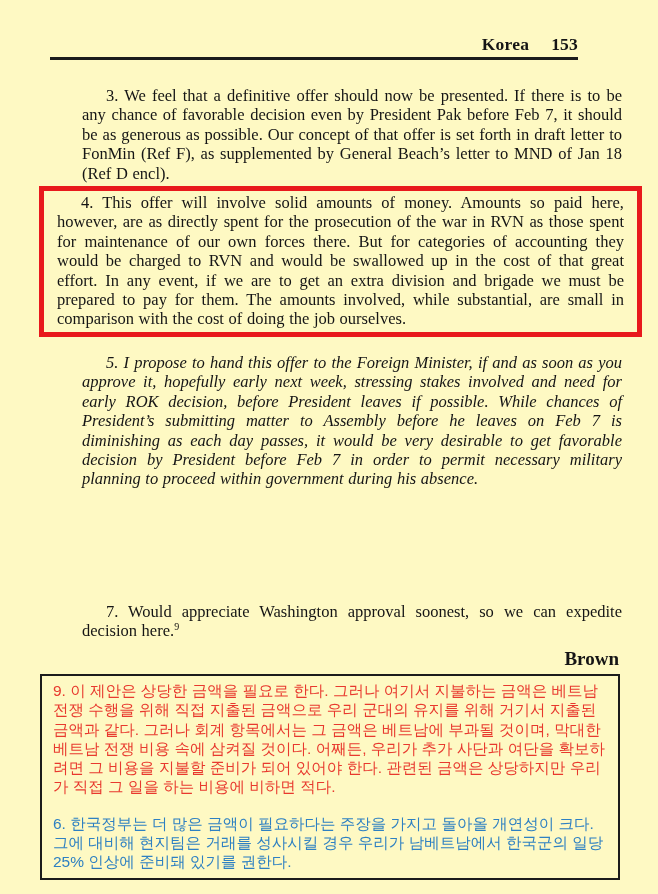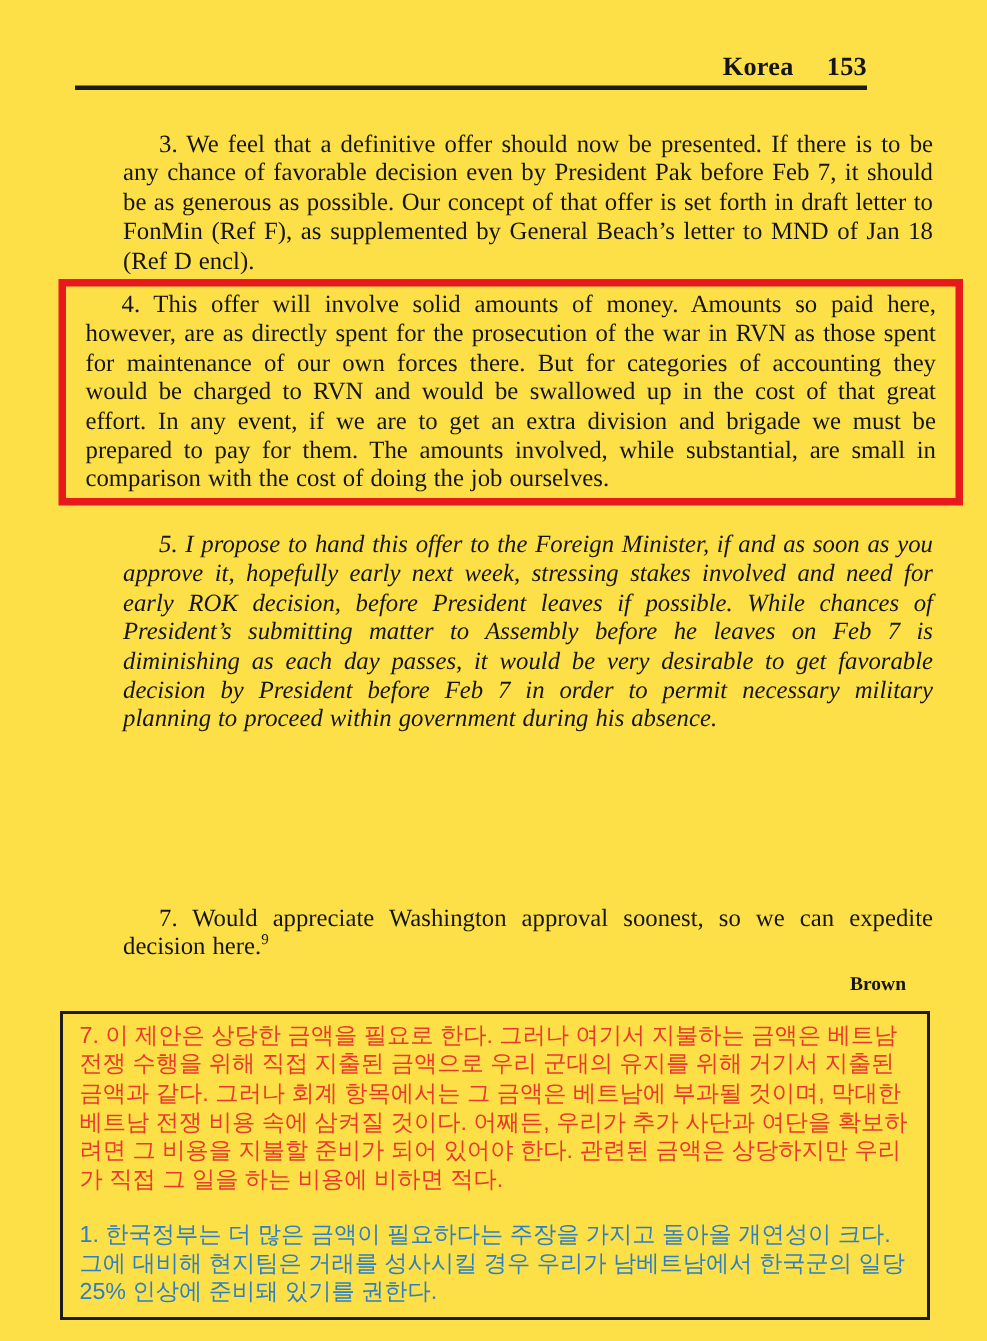--- a/index.html
+++ b/index.html
@@ -4,21 +4,21 @@
 <style>
   html, body {
     margin: 0;
     padding: 0;
     background: #ffffff;
   }
   .page {
     position: relative;
     width: 658px;
     height: 894px;
-    background: #fde047;
+    background: #fef9c3;
     font-family: "Liberation Serif", serif;
     color: #151515;
     overflow: hidden;
   }
   
   .running-head {
     position: absolute;
     top: 34px;
     right: 80px;
     font-size: 17.5px;
@@ -76,22 +76,22 @@
     border: 5px solid var(--highlight-red, #e8191c);
   }
   .blue-box {
     top: 510px;
     border: 5px solid var(--highlight-blue, #29a9e2);
   }
   
   .signature {
     position: absolute;
     top: 648px;
-    right: 54px;
-    font-size: 13px;
+    right: 39px;
+    font-size: 19px;
     font-weight: bold;
   }
   
   .translation-box {
     position: absolute;
     left: 40px;
     top: 674px;
     width: 554px;
     border: 2px solid #1c1c1c;
     padding: 5px 11px 6px 11px;
@@ -127,17 +127,17 @@
   </div>
 
   <div class="para p5">5. I propose to hand this offer to the Foreign Minister, if and as soon as you approve it, hopefully early next week, stressing stakes involved and need for early ROK decision, before President leaves if possible. While chances of President’s submitting matter to Assembly before he leaves on Feb 7 is diminishing as each day passes, it would be very desirable to get favorable decision by President before Feb 7 in order to permit necessary military planning to proceed within government during his absence.</div>
 
 
   <div class="para p7"><span>7.  Would appreciate Washington approval soonest, so we can expedite decision here.</span><sup class="footnote">9</sup></div>
 
   <div class="signature">Brown</div>
 
   <div class="translation-box">
-    <p class="ko-red">7. 이 제안은 상당한 금액을 필요로 한다. 그러나 여기서 지불하는 금액은 베트남 전쟁 수행을 위해 직접 지출된 금액으로 우리 군대의 유지를 위해 거기서 지출된 금액과 같다. 그러나 회계 항목에서는 그 금액은 베트남에 부과될 것이며, 막대한 베트남 전쟁 비용 속에 삼켜질 것이다. 어째든, 우리가 추가 사단과 여단을 확보하려면 그 비용을 지불할 준비가 되어 있어야 한다. 관련된 금액은 상당하지만 우리가 직접 그 일을 하는 비용에 비하면 적다.</p>
-    <p class="ko-blue">1. 한국정부는 더 많은 금액이 필요하다는 주장을 가지고 돌아올 개연성이 크다. 그에 대비해 현지팀은 거래를 성사시킬 경우 우리가 남베트남에서 한국군의 일당 25% 인상에 준비돼 있기를 권한다.</p>
+    <p class="ko-red">9. 이 제안은 상당한 금액을 필요로 한다. 그러나 여기서 지불하는 금액은 베트남 전쟁 수행을 위해 직접 지출된 금액으로 우리 군대의 유지를 위해 거기서 지출된 금액과 같다. 그러나 회계 항목에서는 그 금액은 베트남에 부과될 것이며, 막대한 베트남 전쟁 비용 속에 삼켜질 것이다. 어째든, 우리가 추가 사단과 여단을 확보하려면 그 비용을 지불할 준비가 되어 있어야 한다. 관련된 금액은 상당하지만 우리가 직접 그 일을 하는 비용에 비하면 적다.</p>
+    <p class="ko-blue">6. 한국정부는 더 많은 금액이 필요하다는 주장을 가지고 돌아올 개연성이 크다. 그에 대비해 현지팀은 거래를 성사시킬 경우 우리가 남베트남에서 한국군의 일당 25% 인상에 준비돼 있기를 권한다.</p>
   </div>
 
 </div>
 
 </body></html>

